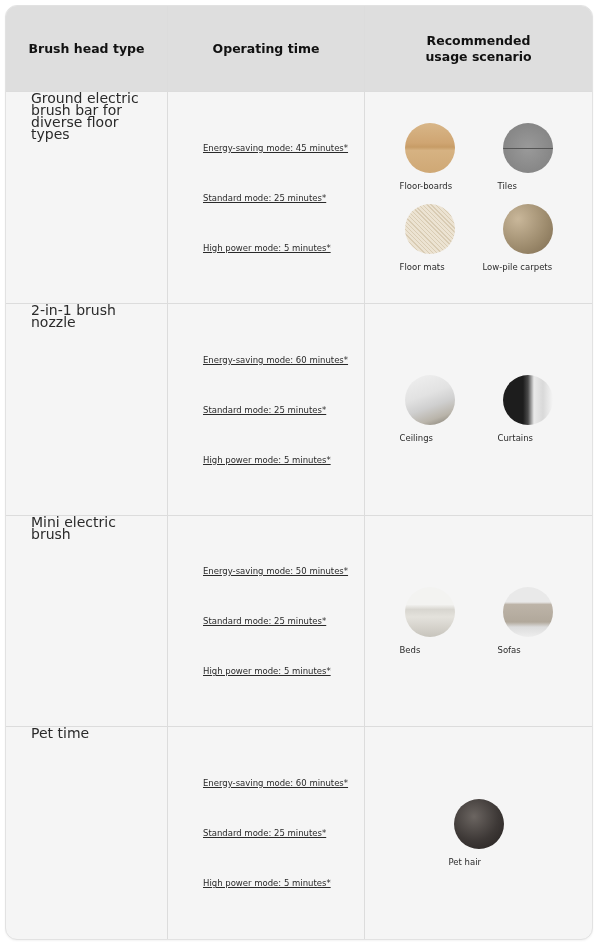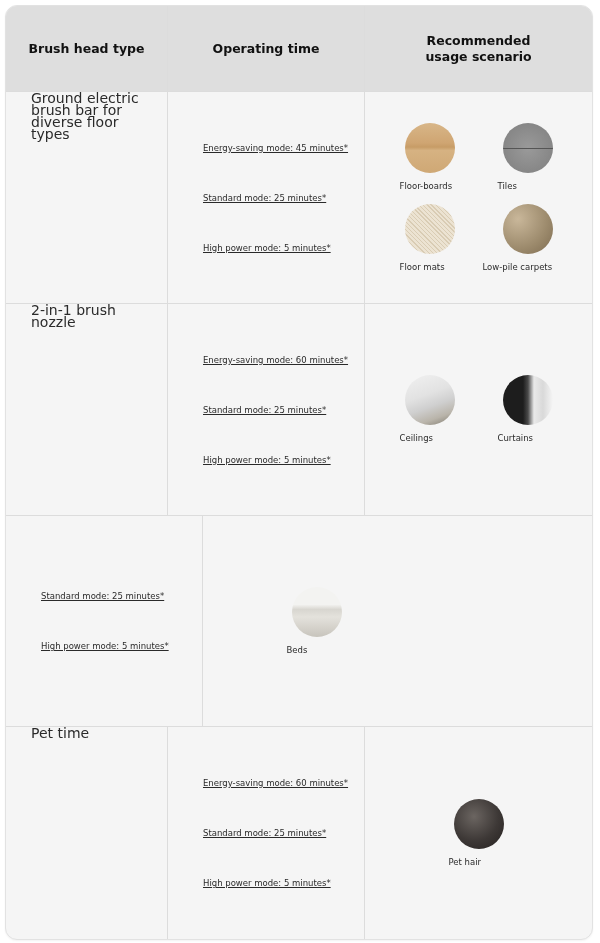--- a/index.html
+++ b/index.html
@@ -102,28 +102,36 @@
         <div class="lbl">Ceilings</div>
       </div>
       <div class="scen">
         <div class="circle img-curtains"></div>
         <div class="lbl">Curtains</div>
       </div>
     </div>
   </div>
 
   <div class="row r3">
+    <div class="cell c1 type-cell">
+      <span>Mini electric brush</span>
+    </div>
     <div class="cell c2 time-cell">
+      <span>Energy-saving mode: 50 minutes*</span>
       <span>Standard mode: 25 minutes*</span>
       <span>High power mode: 5 minutes*</span>
     </div>
     <div class="cell c3 scen-cell">
       <div class="scen">
         <div class="circle img-beds"></div>
         <div class="lbl">Beds</div>
+      </div>
+      <div class="scen">
+        <div class="circle img-sofas"></div>
+        <div class="lbl">Sofas</div>
       </div>
     </div>
   </div>
 
   <div class="row r4">
     <div class="cell c1 type-cell">
       <span>Pet time</span>
     </div>
     <div class="cell c2 time-cell">
       <span>Energy-saving mode: 60 minutes*</span>

